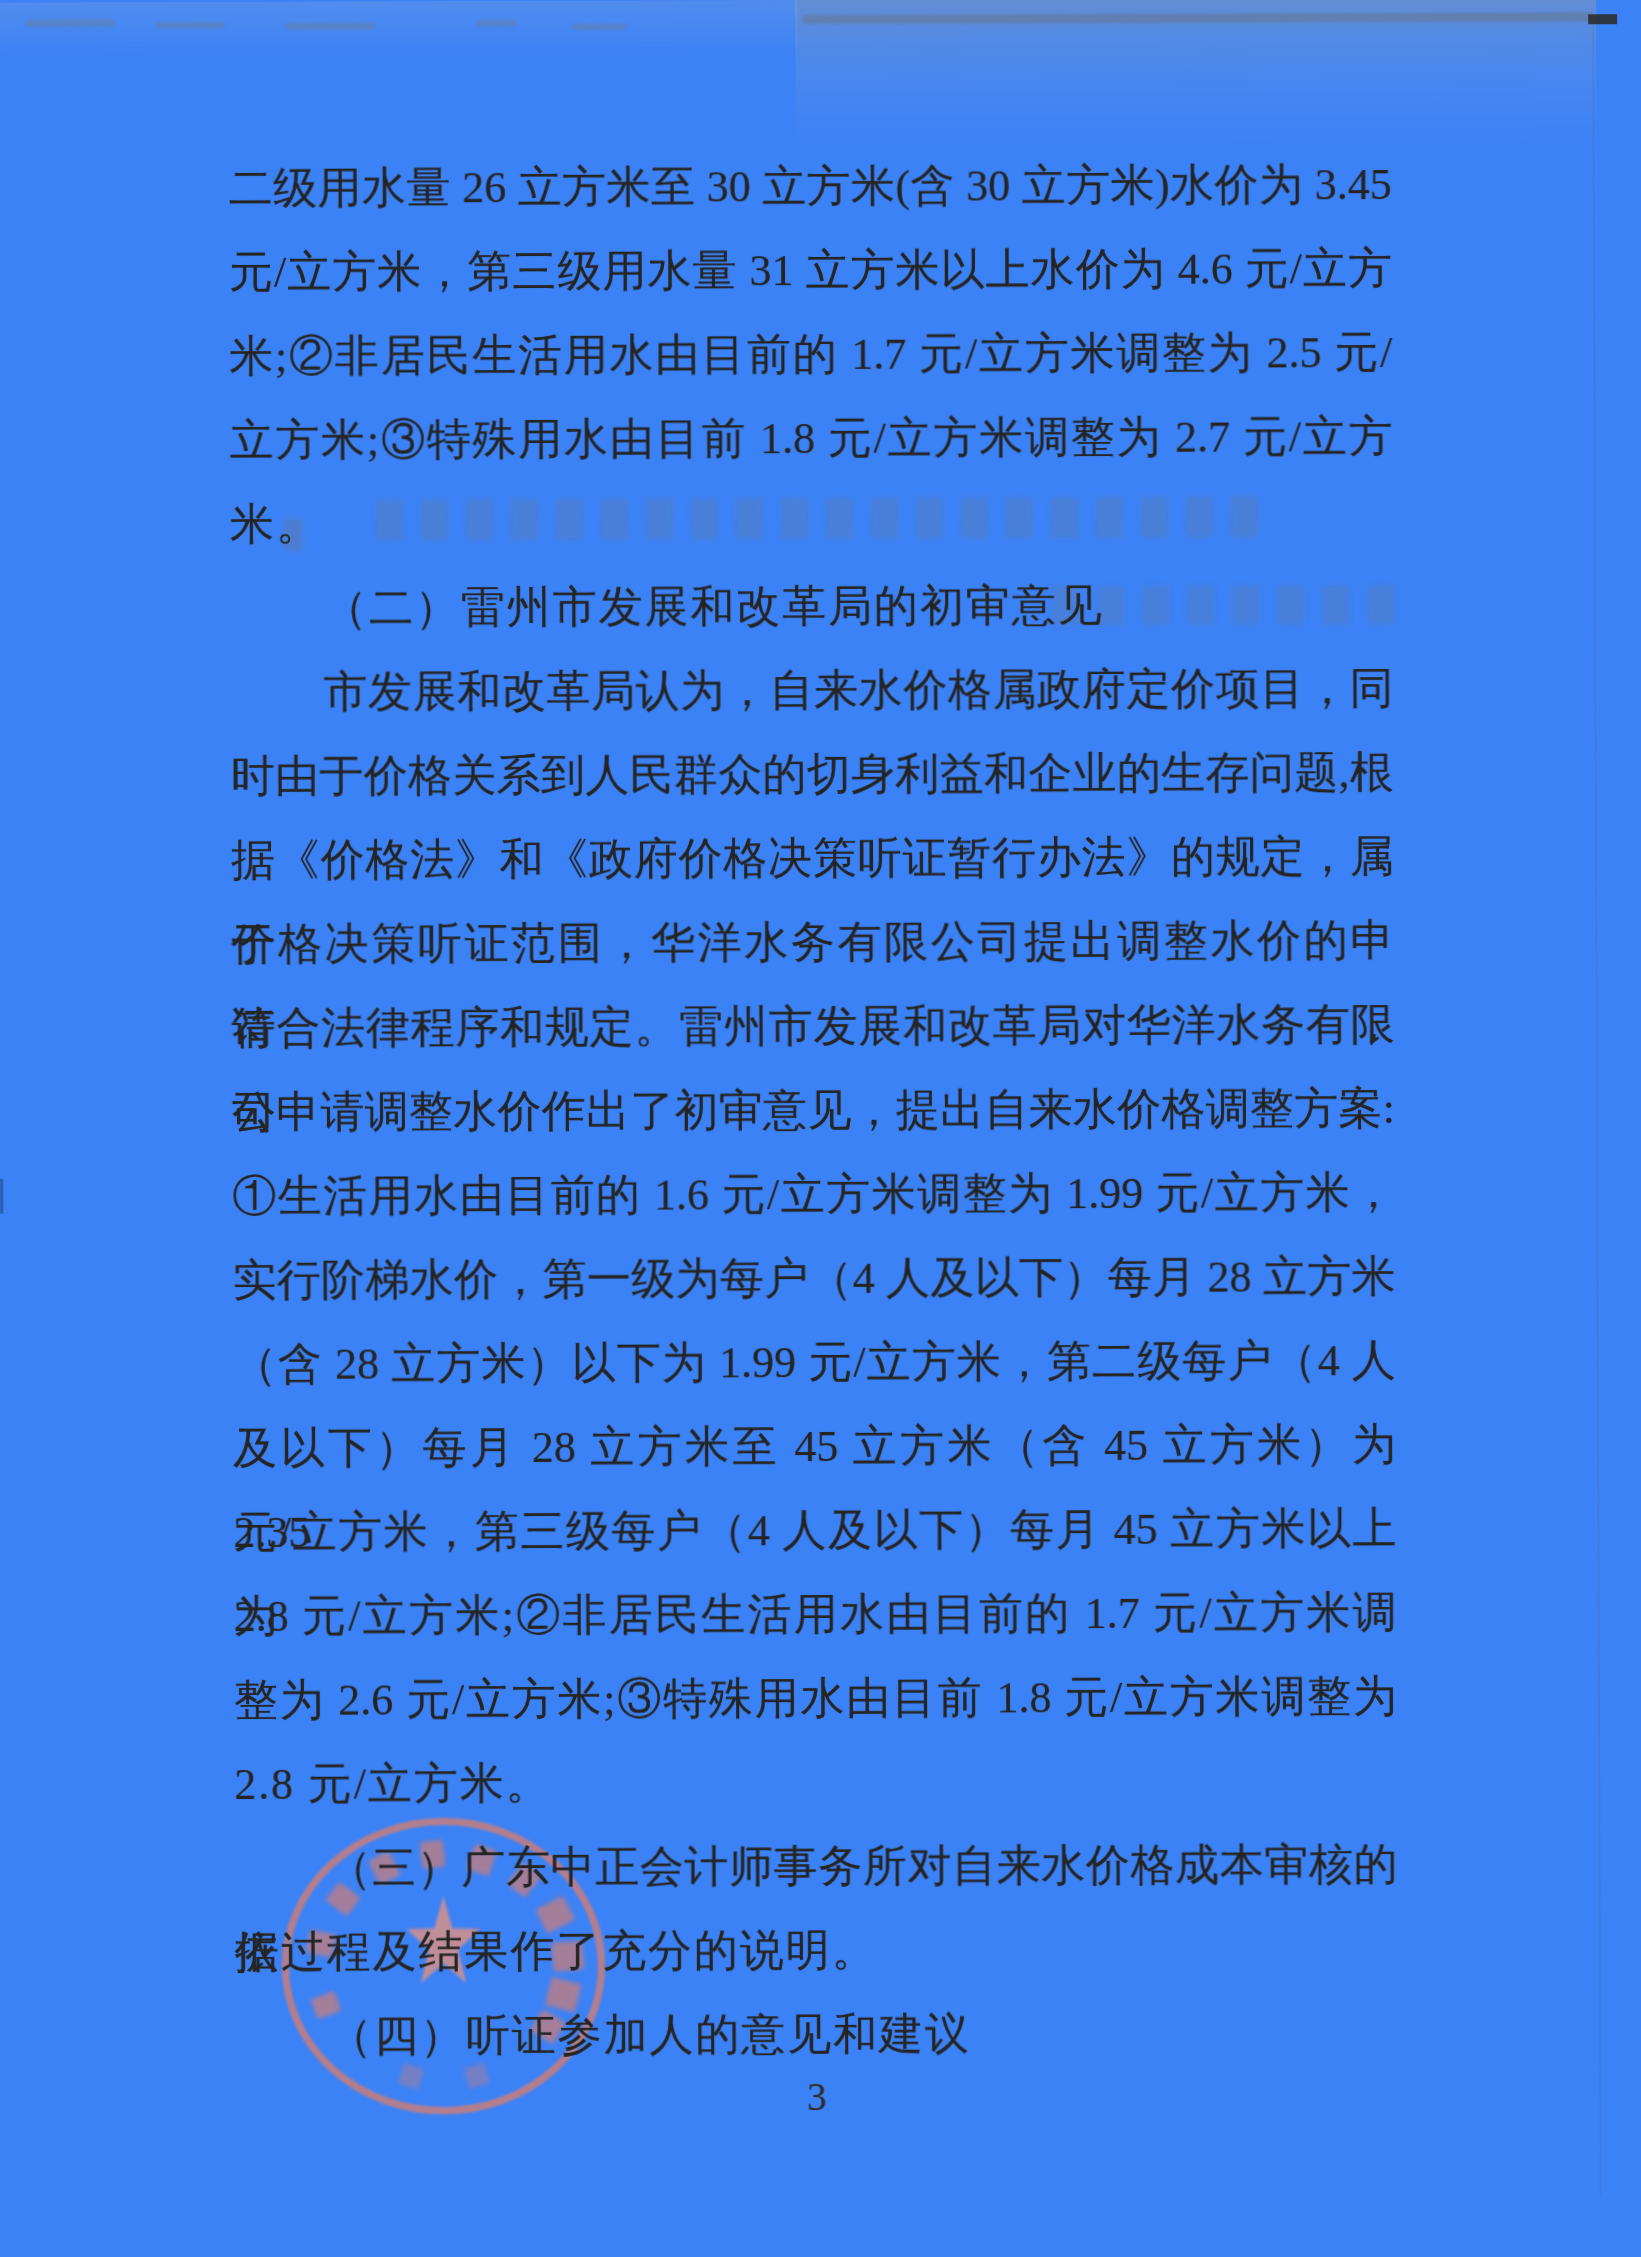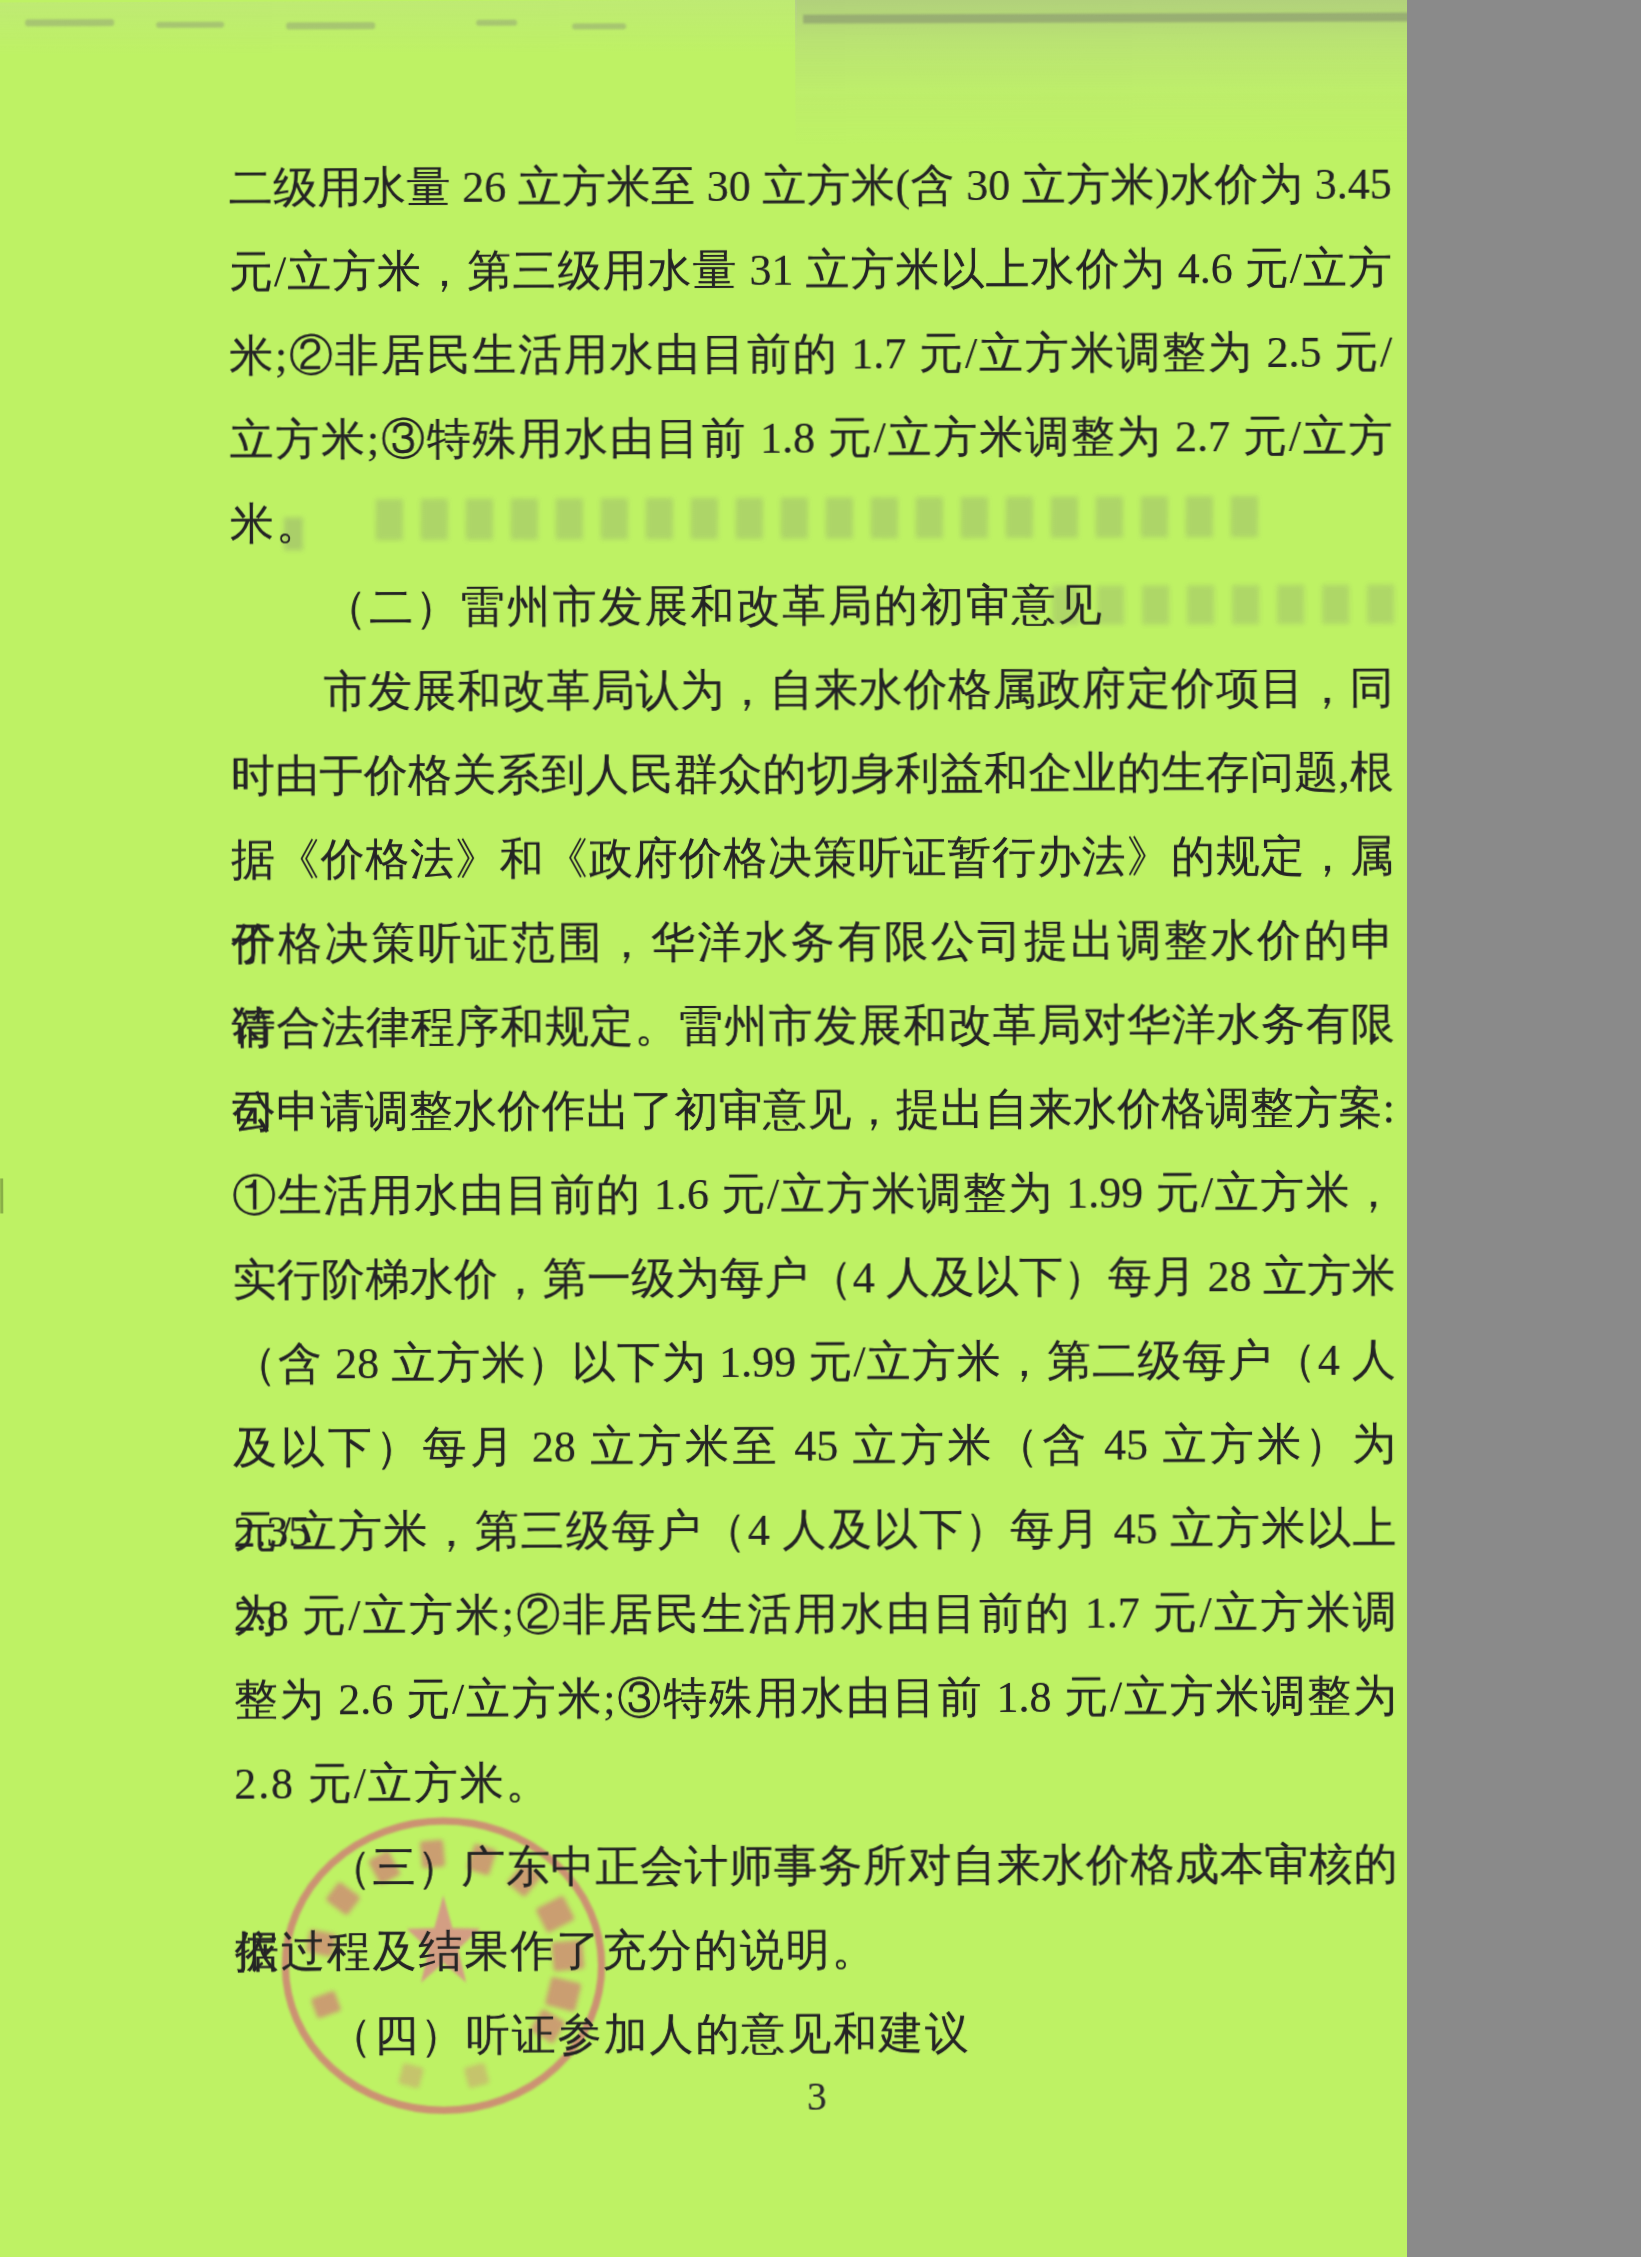--- a/index.html
+++ b/index.html
@@ -1,19 +1,19 @@
 <!DOCTYPE html>
 <html><head>
 <meta charset="utf-8">
 <style>
   html,body{margin:0;padding:0;background:#8a8a8a;}
   .page{
     position:relative;
-    width:1407px;height:2257px;
-    background:#bef264;
+    width:1641px;height:2257px;
+    background:#3b82f6;
     overflow:hidden;
     font-family:"Liberation Serif","DejaVu Serif",serif;
   }
   .content{position:absolute;inset:0;transform:rotate(-0.2deg);transform-origin:50% 50%;}
 
   
   .band-right{
     position:absolute;left:799px;top:0;width:801px;height:145px;
     background:linear-gradient(180deg,rgba(158,158,158,.40) 0%,rgba(170,170,170,.20) 30%,rgba(185,185,185,.08) 62%,rgba(190,190,190,0) 100%);
   }

